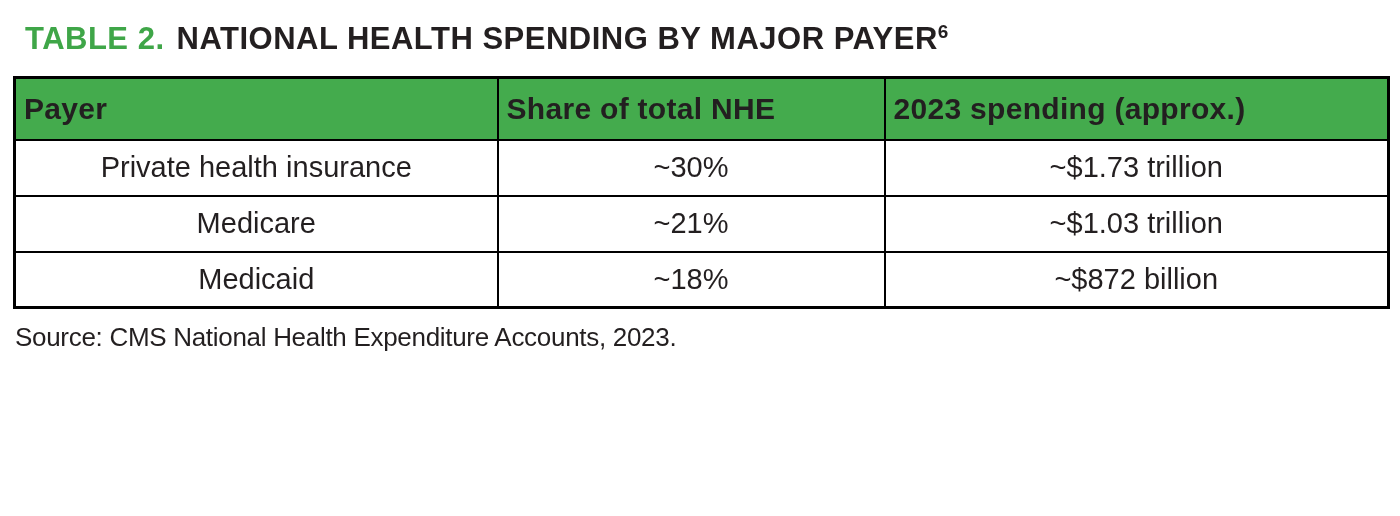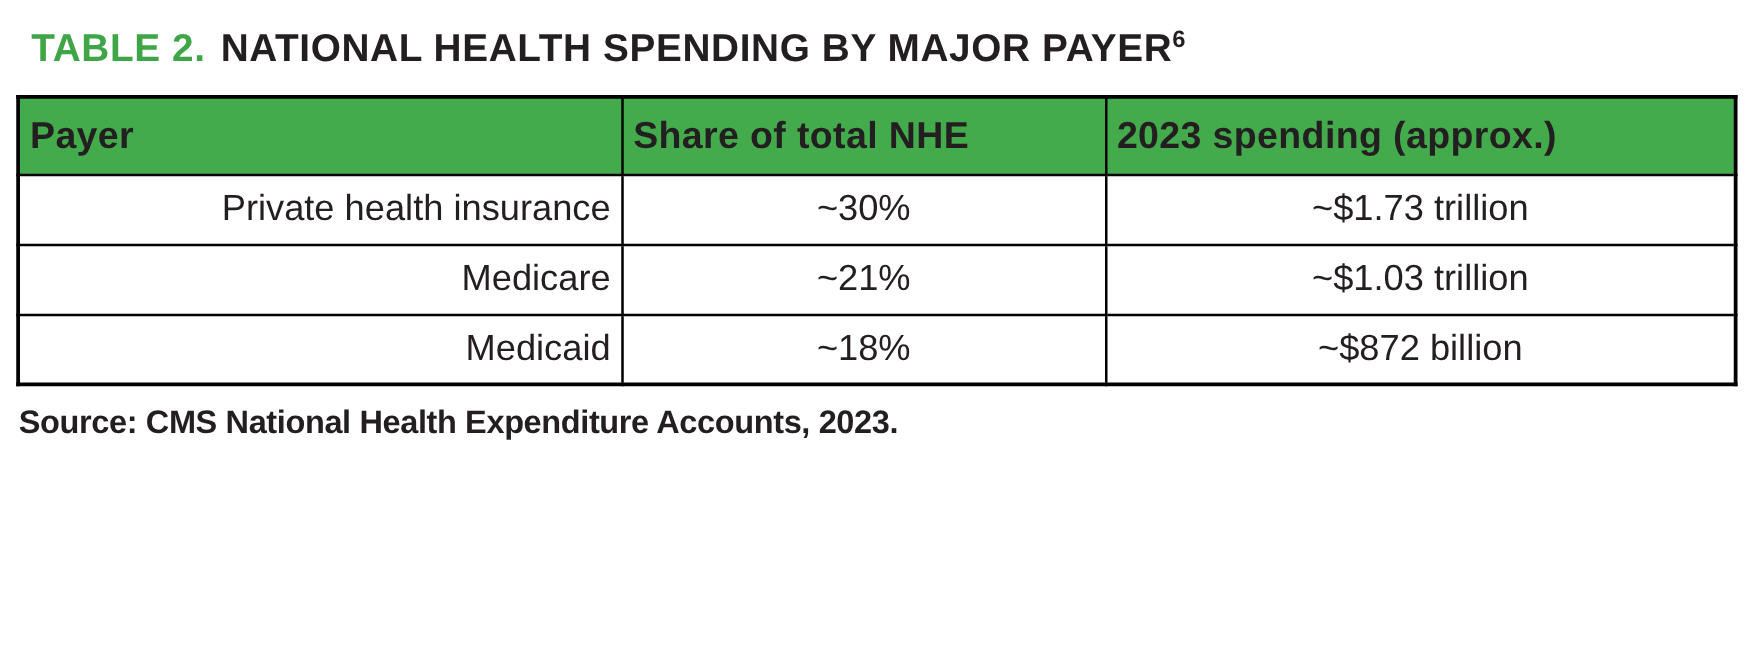--- a/index.html
+++ b/index.html
@@ -65,26 +65,26 @@
     color: #231f20;
   }
   .spending-table th.cell-left { text-align: left; }
   .spending-table td {
     font-size: 29px;
     font-weight: 400;
     text-align: center;
     background: #ffffff;
     line-height: 1.25;
   }
-  .spending-table td.cell-left { text-align: right; }
+  .spending-table td.cell-left { text-align: center; }
   .source-note {
     margin-top: 13px;
     margin-left: 2px;
     font-size: 26px;
-    font-weight: 700;
+    font-weight: 400;
     letter-spacing: -0.3px;
     color: #231f20;
   }
 </style>
 </head>
 <body>
 
 <div class="page">
 
   <h1 class="table-title">

